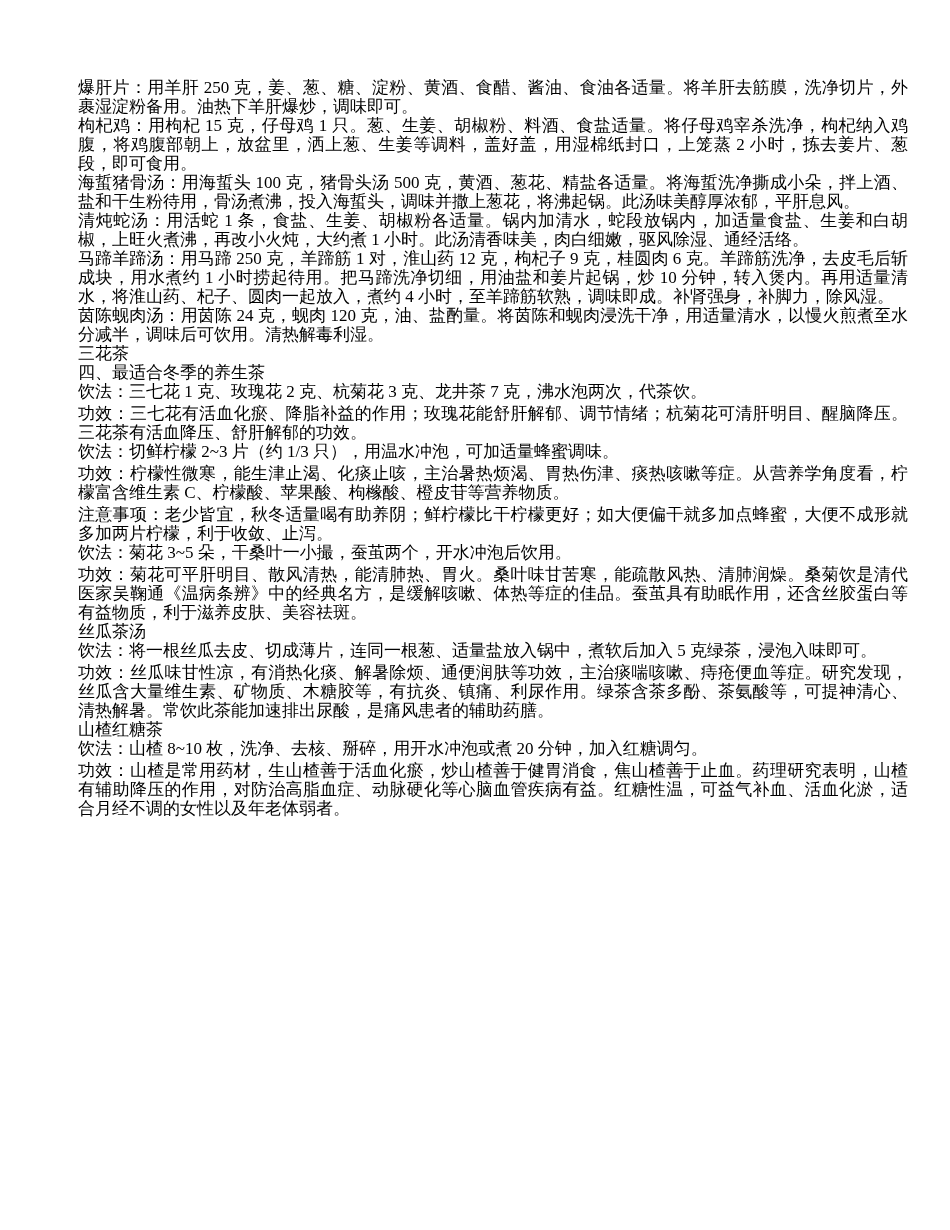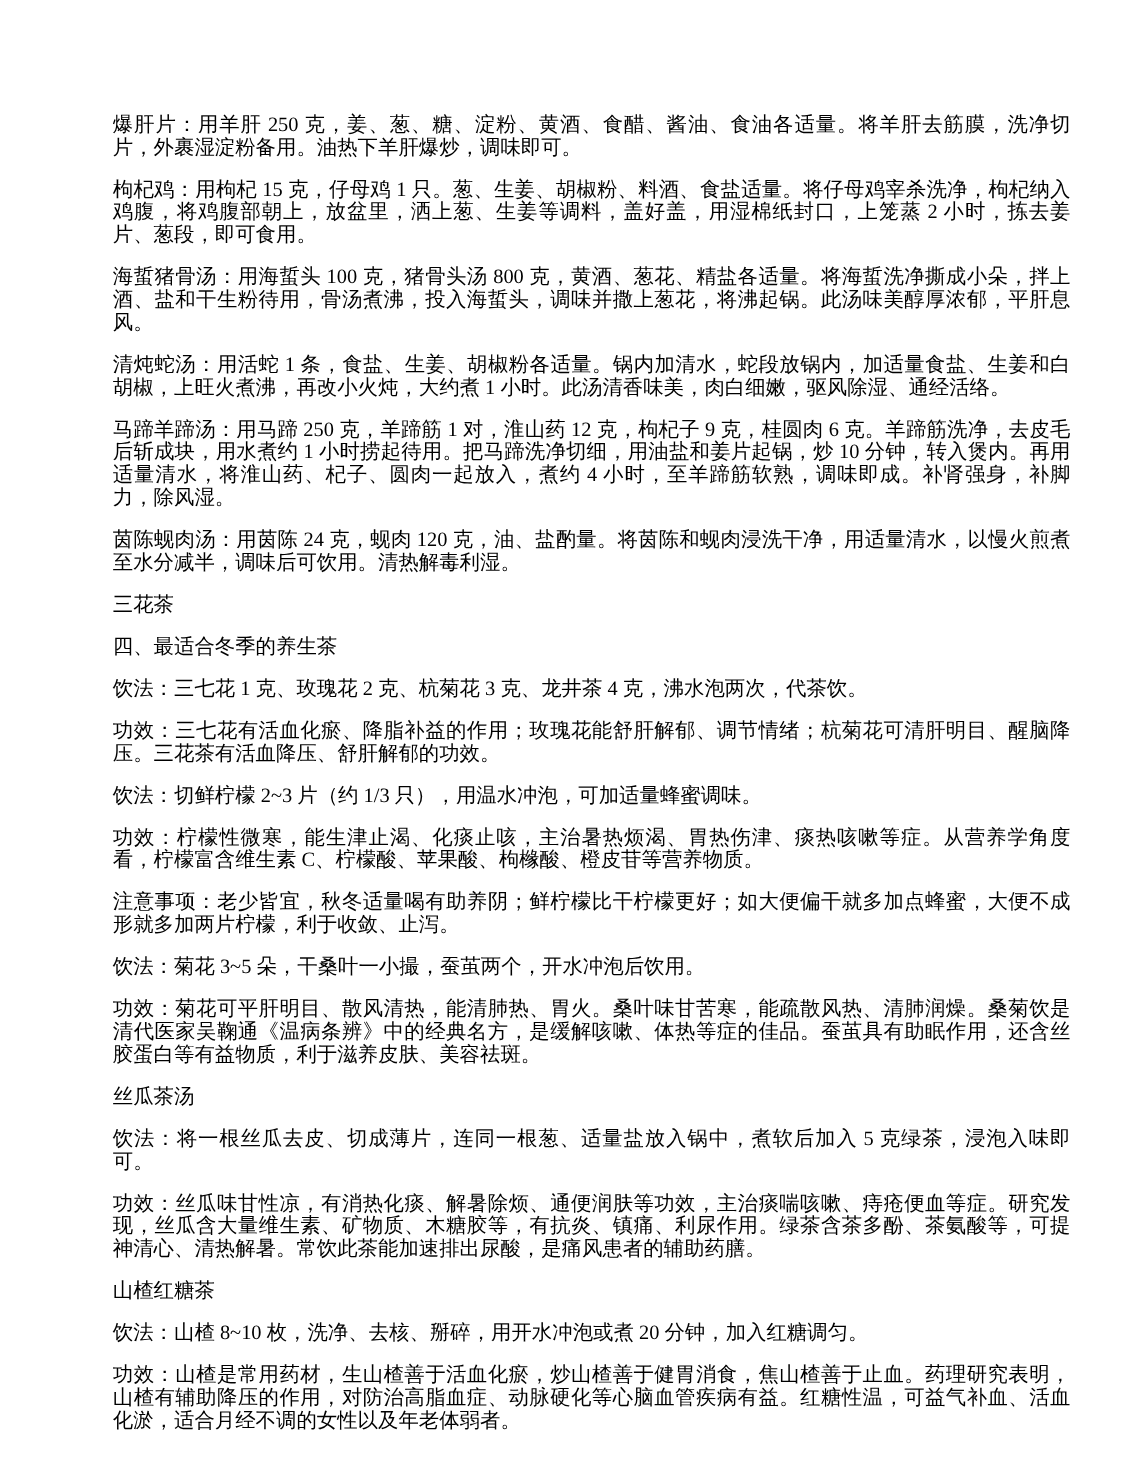--- a/index.html
+++ b/index.html
@@ -15,40 +15,40 @@
     left: 78px;
     top: 78px;
     width: 830px;
     color: #000000;
     font-family: "Liberation Serif", "DejaVu Serif", serif;
     font-size: 17px;
     line-height: 19px;
     text-align: justify;
   }
   .page p {
-    margin: 16px;
+    margin: 0;
     padding: 0;
   }
   .page p.spaced {
     margin-top: 3px;
   }
 </style>
 </head>
 <body>
 
 <div class="page">
   <p>爆肝片：用羊肝 250 克，姜、葱、糖、淀粉、黄酒、食醋、酱油、食油各适量。将羊肝去筋膜，洗净切片，外裹湿淀粉备用。油热下羊肝爆炒，调味即可。</p>
   <p>枸杞鸡：用枸杞 15 克，仔母鸡 1 只。葱、生姜、胡椒粉、料酒、食盐适量。将仔母鸡宰杀洗净，枸杞纳入鸡腹，将鸡腹部朝上，放盆里，洒上葱、生姜等调料，盖好盖，用湿棉纸封口，上笼蒸 2 小时，拣去姜片、葱段，即可食用。</p>
-  <p>海蜇猪骨汤：用海蜇头 100 克，猪骨头汤 800 克，黄酒、葱花、精盐各适量。将海蜇洗净撕成小朵，拌上酒、盐和干生粉待用，骨汤煮沸，投入海蜇头，调味并撒上葱花，将沸起锅。此汤味美醇厚浓郁，平肝息风。</p>
+  <p>海蜇猪骨汤：用海蜇头 100 克，猪骨头汤 500 克，黄酒、葱花、精盐各适量。将海蜇洗净撕成小朵，拌上酒、盐和干生粉待用，骨汤煮沸，投入海蜇头，调味并撒上葱花，将沸起锅。此汤味美醇厚浓郁，平肝息风。</p>
   <p>清炖蛇汤：用活蛇 1 条，食盐、生姜、胡椒粉各适量。锅内加清水，蛇段放锅内，加适量食盐、生姜和白胡椒，上旺火煮沸，再改小火炖，大约煮 1 小时。此汤清香味美，肉白细嫩，驱风除湿、通经活络。</p>
   <p>马蹄羊蹄汤：用马蹄 250 克，羊蹄筋 1 对，淮山药 12 克，枸杞子 9 克，桂圆肉 6 克。羊蹄筋洗净，去皮毛后斩成块，用水煮约 1 小时捞起待用。把马蹄洗净切细，用油盐和姜片起锅，炒 10 分钟，转入煲内。再用适量清水，将淮山药、杞子、圆肉一起放入，煮约 4 小时，至羊蹄筋软熟，调味即成。补肾强身，补脚力，除风湿。</p>
   <p>茵陈蚬肉汤：用茵陈 24 克，蚬肉 120 克，油、盐酌量。将茵陈和蚬肉浸洗干净，用适量清水，以慢火煎煮至水分减半，调味后可饮用。清热解毒利湿。</p>
   <p>三花茶</p>
   <p>四、最适合冬季的养生茶</p>
-  <p>饮法：三七花 1 克、玫瑰花 2 克、杭菊花 3 克、龙井茶 4 克，沸水泡两次，代茶饮。</p>
+  <p>饮法：三七花 1 克、玫瑰花 2 克、杭菊花 3 克、龙井茶 7 克，沸水泡两次，代茶饮。</p>
   <p class="spaced">功效：三七花有活血化瘀、降脂补益的作用；玫瑰花能舒肝解郁、调节情绪；杭菊花可清肝明目、醒脑降压。三花茶有活血降压、舒肝解郁的功效。</p>
   <p>饮法：切鲜柠檬 2~3 片（约 1/3 只），用温水冲泡，可加适量蜂蜜调味。</p>
   <p class="spaced">功效：柠檬性微寒，能生津止渴、化痰止咳，主治暑热烦渴、胃热伤津、痰热咳嗽等症。从营养学角度看，柠檬富含维生素 C、柠檬酸、苹果酸、枸橼酸、橙皮苷等营养物质。</p>
   <p class="spaced">注意事项：老少皆宜，秋冬适量喝有助养阴；鲜柠檬比干柠檬更好；如大便偏干就多加点蜂蜜，大便不成形就多加两片柠檬，利于收敛、止泻。</p>
   <p>饮法：菊花 3~5 朵，干桑叶一小撮，蚕茧两个，开水冲泡后饮用。</p>
   <p class="spaced">功效：菊花可平肝明目、散风清热，能清肺热、胃火。桑叶味甘苦寒，能疏散风热、清肺润燥。桑菊饮是清代医家吴鞠通《温病条辨》中的经典名方，是缓解咳嗽、体热等症的佳品。蚕茧具有助眠作用，还含丝胶蛋白等有益物质，利于滋养皮肤、美容祛斑。</p>
   <p>丝瓜茶汤</p>
   <p>饮法：将一根丝瓜去皮、切成薄片，连同一根葱、适量盐放入锅中，煮软后加入 5 克绿茶，浸泡入味即可。</p>
   <p class="spaced">功效：丝瓜味甘性凉，有消热化痰、解暑除烦、通便润肤等功效，主治痰喘咳嗽、痔疮便血等症。研究发现，丝瓜含大量维生素、矿物质、木糖胶等，有抗炎、镇痛、利尿作用。绿茶含茶多酚、茶氨酸等，可提神清心、清热解暑。常饮此茶能加速排出尿酸，是痛风患者的辅助药膳。</p>
   <p>山楂红糖茶</p>

